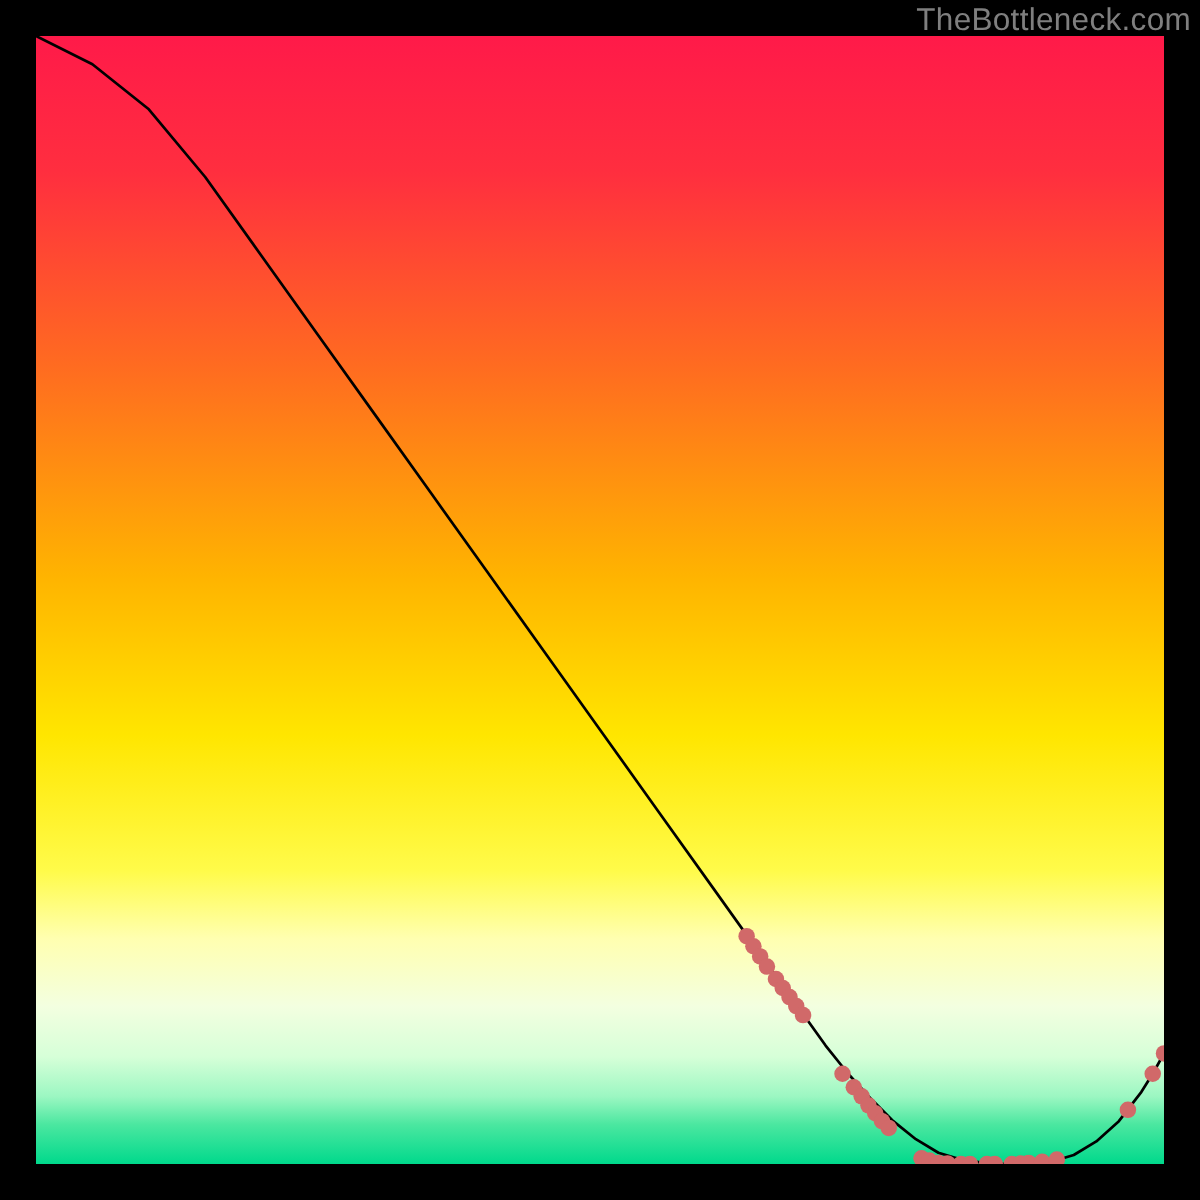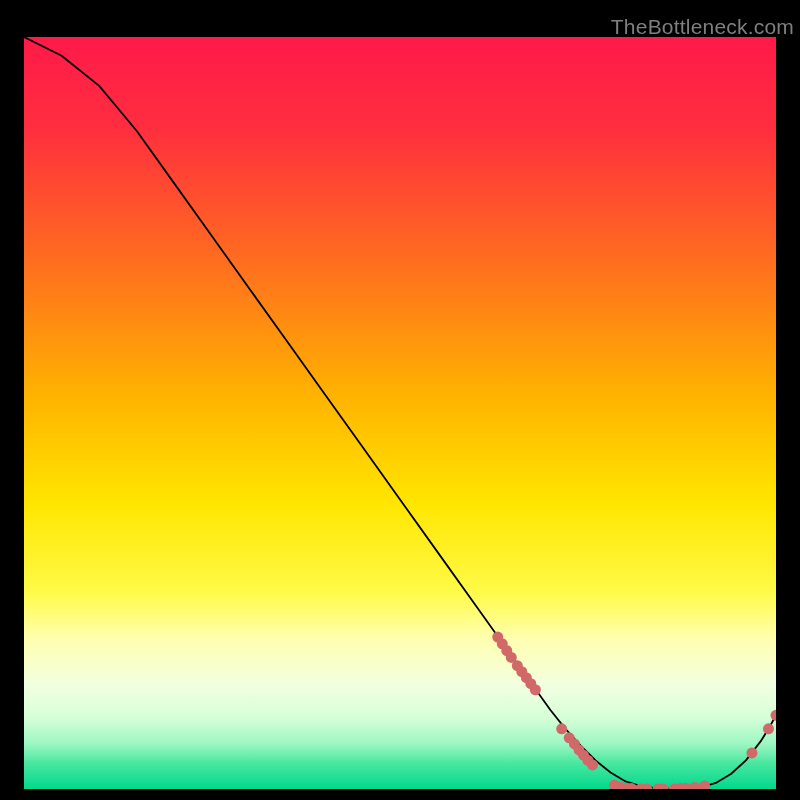--- a/index.html
+++ b/index.html
@@ -9,21 +9,20 @@
     height: 800px;
     background: #000;
     overflow: hidden;
     font-family: Arial, Helvetica, sans-serif;
   }
   .stage {
     position: relative;
     width: 800px;
     height: 588px;
     background: #000;
-    margin-top: 13px;
   }
   .plot {
     position: absolute;
     left: 24px;
     top: 24px;
     width: 752px;
     height: 752px;
   }
   .gradient {
     position: absolute;

